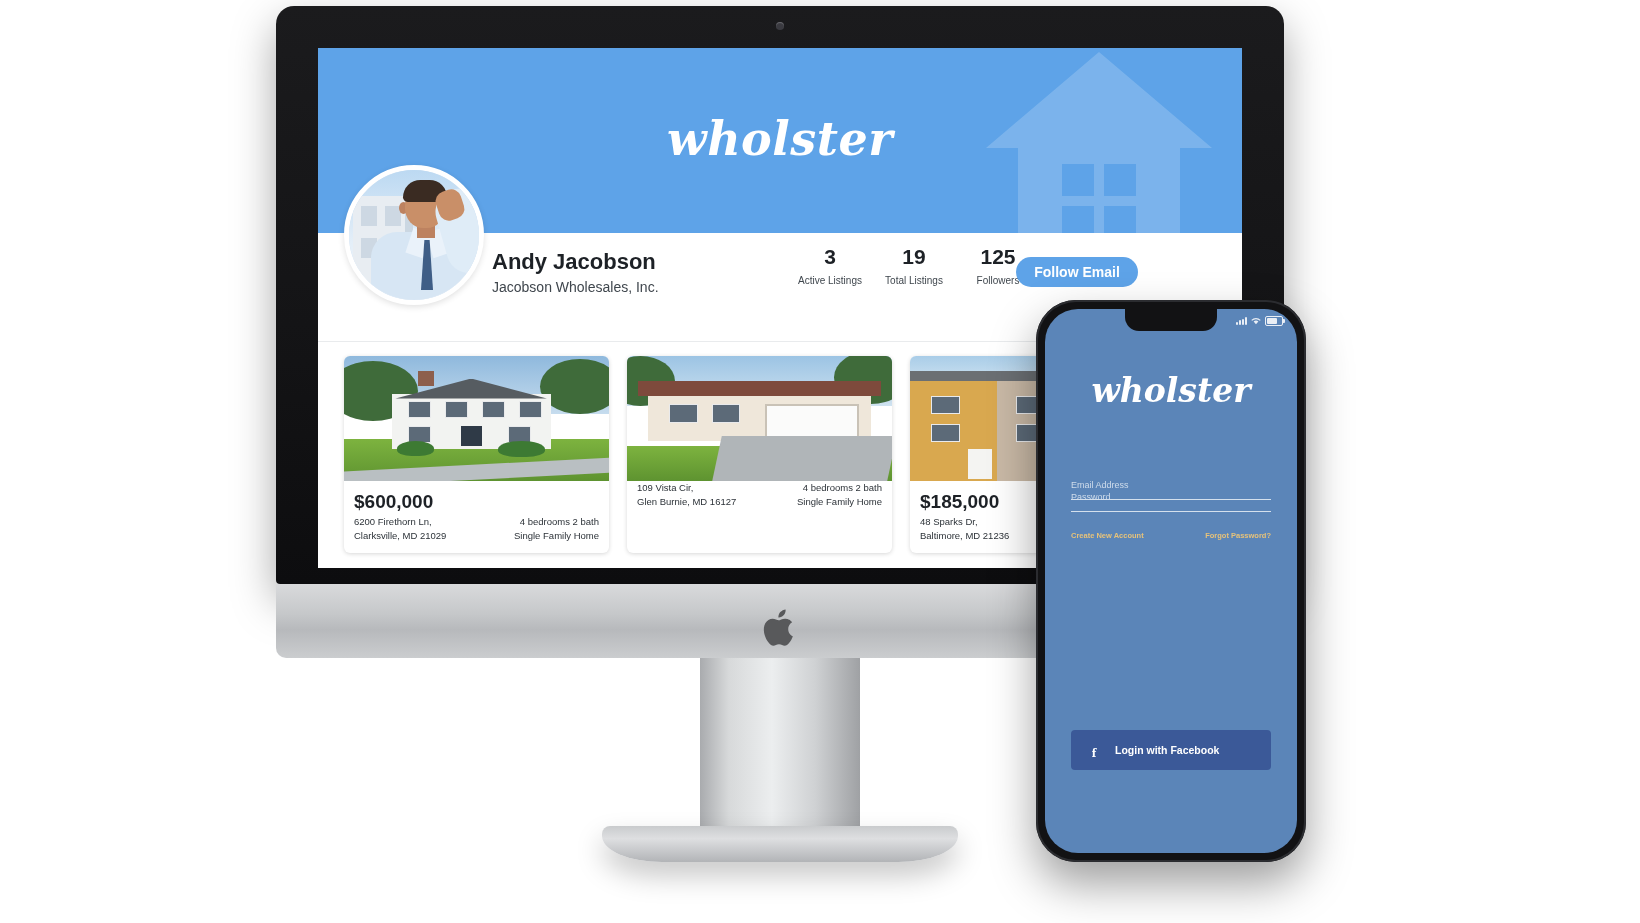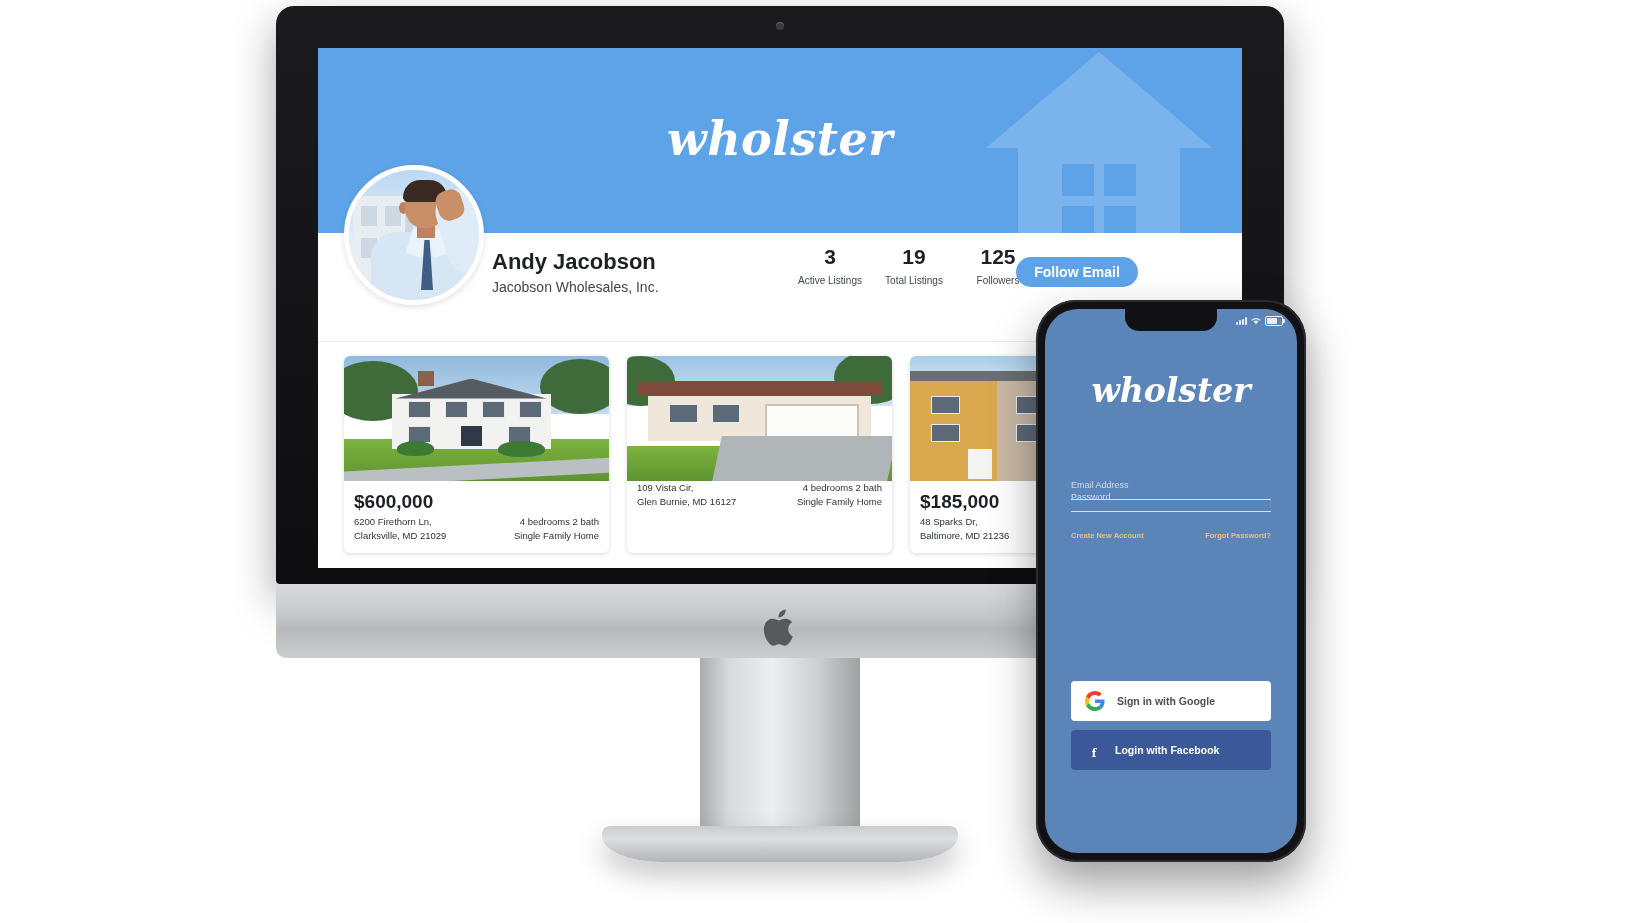--- a/index.html
+++ b/index.html
@@ -470,29 +470,20 @@
         <div class="ph">Password</div>
         <div class="rule"></div>
       </div>
 
       <div class="links">
         <a href="#">Create New Account</a>
         <a href="#">Forgot Password?</a>
       </div>
 
 
-      <div class="social s-google">
-        <svg class="g-mark" viewBox="0 0 24 24">
-          <path fill="#4285F4" d="M23.5 12.3c0-.9-.1-1.5-.2-2.2H12v4.2h6.6c-.1 1.1-.9 2.8-2.5 3.9l3.8 3c2.3-2.1 3.6-5.2 3.6-8.9z"></path>
-          <path fill="#34A853" d="M12 24c3.2 0 6-1.1 8-2.9l-3.8-3c-1 .7-2.4 1.2-4.2 1.2-3.2 0-5.9-2.1-6.9-5l-3.9 3C3.2 21.3 7.3 24 12 24z"></path>
-          <path fill="#FBBC05" d="M5.1 14.3c-.3-.8-.4-1.5-.4-2.3s.2-1.6.4-2.3l-3.9-3C.4 8.3 0 10.1 0 12s.4 3.7 1.2 5.3l3.9-3z"></path>
-          <path fill="#EA4335" d="M12 4.8c2.3 0 3.8 1 4.7 1.8l3.4-3.3C18 1.2 15.2 0 12 0 7.3 0 3.2 2.7 1.2 6.7l3.9 3c1-2.9 3.7-4.9 6.9-4.9z"></path>
-        </svg>
-        <span>Sign in with Google</span>
-      </div>
 
       <div class="social s-fb">
         <div class="fb-mark"><span>f</span></div>
         <span>Login with Facebook</span>
       </div>
     </div>
   </div>
 
 </div>
 

